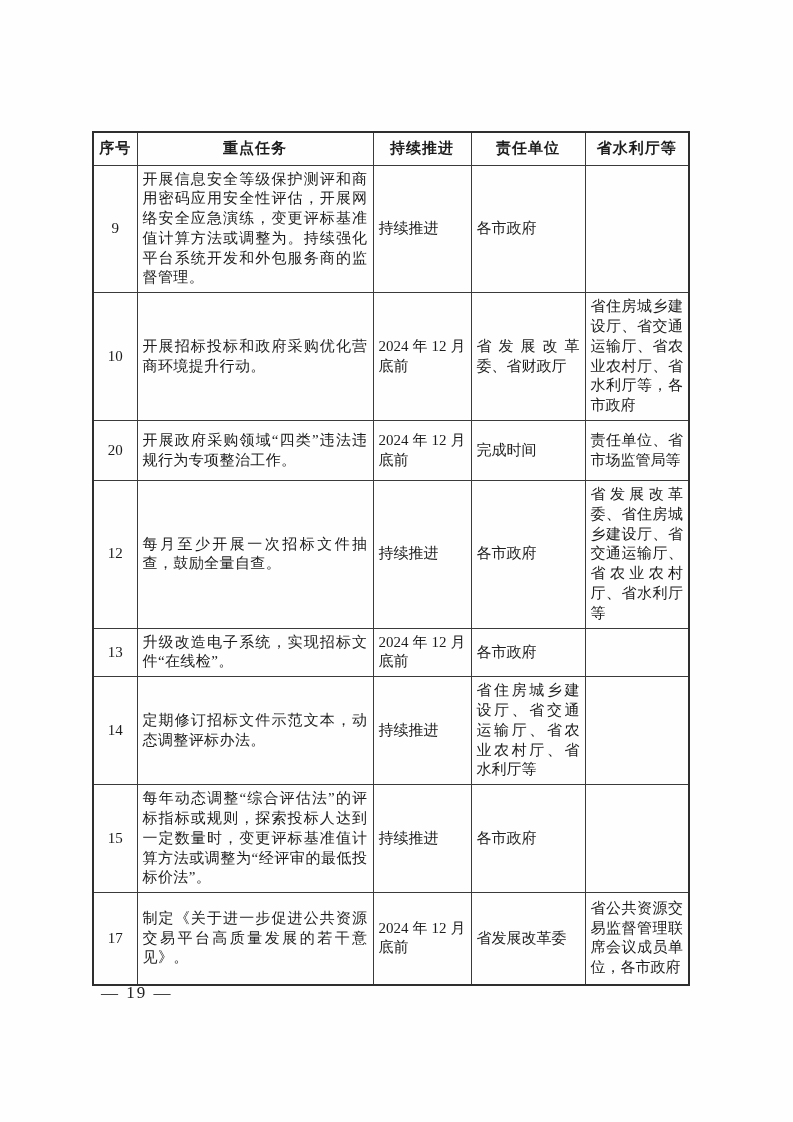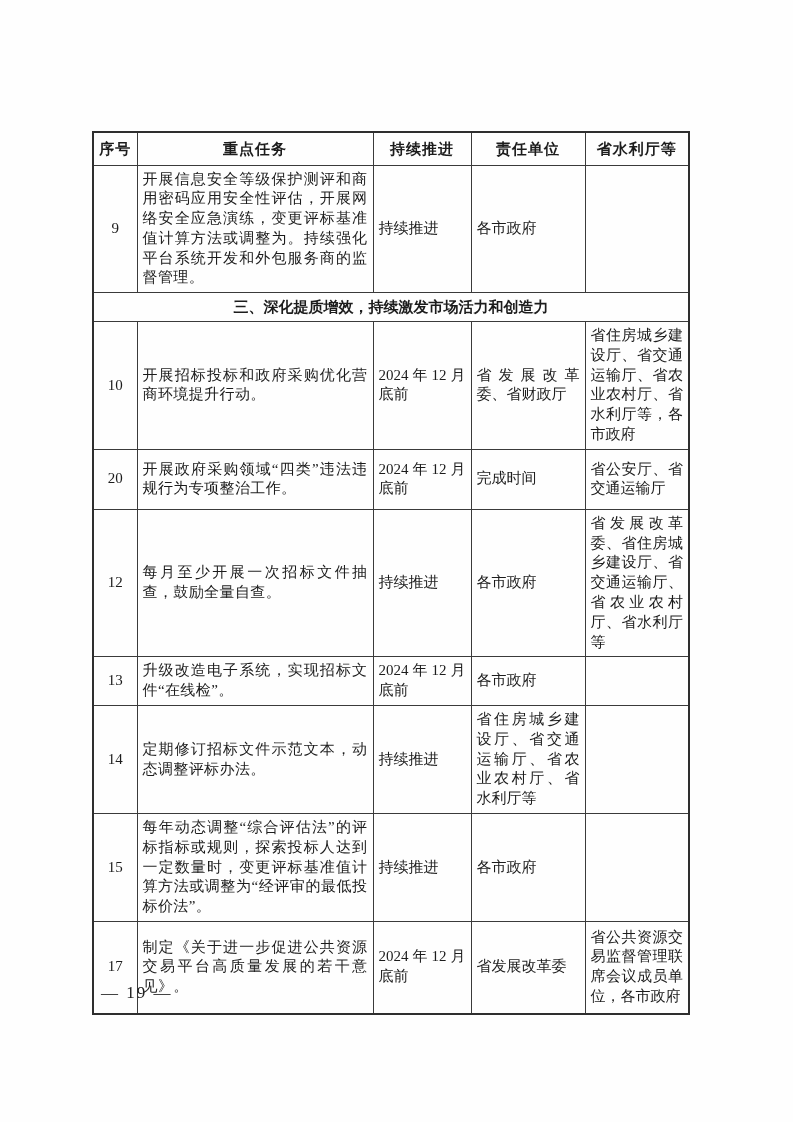--- a/index.html
+++ b/index.html
@@ -26,20 +26,21 @@
     border: 2px solid #2e2e2e;
   }
   table.task-table td, table.task-table th {
     border: 1px solid #3a3a3a;
     vertical-align: middle;
     padding: 4px 5px;
     font-size: 15px;
     line-height: 1.32;
     color: #1c1c1c;
     overflow: hidden;
+    font-family: Liberation Serif, serif;
   }
   th.col-header {
     font-family: "Liberation Sans", "DejaVu Sans", sans-serif;
     font-weight: 700;
     font-size: 15.5px;
     text-align: center;
     letter-spacing: 1px;
   }
   td.section-cell {
     font-family: "Liberation Sans", "DejaVu Sans", sans-serif;
@@ -98,38 +99,35 @@
     </tr>
 
     <tr style="height:94px">
       <td class="cell-no">9</td>
       <td class="cell-task">开展信息安全等级保护测评和商用密码应用安全性评估，开展网络安全应急演练，变更评标基准值计算方法或调整为。持续强化平台系统开发和外包服务商的监督管理。</td>
       <td class="cell-time">持续推进</td>
       <td class="cell-resp">各市政府</td>
       <td class="cell-coop"></td>
     </tr>
 
-    <tr style="height:24px">
-      <td class="section-cell" colspan="5">三、深化提质增效，持续激发市场活力和创造力</td>
-    </tr>
 
     <tr style="height:118px">
       <td class="cell-no">10</td>
       <td class="cell-task">开展招标投标和政府采购优化营商环境提升行动。</td>
       <td class="cell-time">2024 年 12 月底前</td>
       <td class="cell-resp">省发展改革委、省财政厅</td>
       <td class="cell-coop">省住房城乡建设厅、省交通运输厅、省农业农村厅、省水利厅等，各市政府</td>
     </tr>
 
     <tr style="height:60px">
       <td class="cell-no">20</td>
       <td class="cell-task">开展政府采购领域“四类”违法违规行为专项整治工作。</td>
       <td class="cell-time">2024 年 12 月底前</td>
       <td class="cell-resp">完成时间</td>
-      <td class="cell-coop">省公安厅、省交通运输厅</td>
+      <td class="cell-coop">责任单位、省市场监管局等</td>
     </tr>
 
     <tr style="height:134px">
       <td class="cell-no">12</td>
       <td class="cell-task">每月至少开展一次招标文件抽查，鼓励全量自查。</td>
       <td class="cell-time">持续推进</td>
       <td class="cell-resp">各市政府</td>
       <td class="cell-coop">省发展改革委、省住房城乡建设厅、省交通运输厅、省农业农村厅、省水利厅等</td>
     </tr>
 

